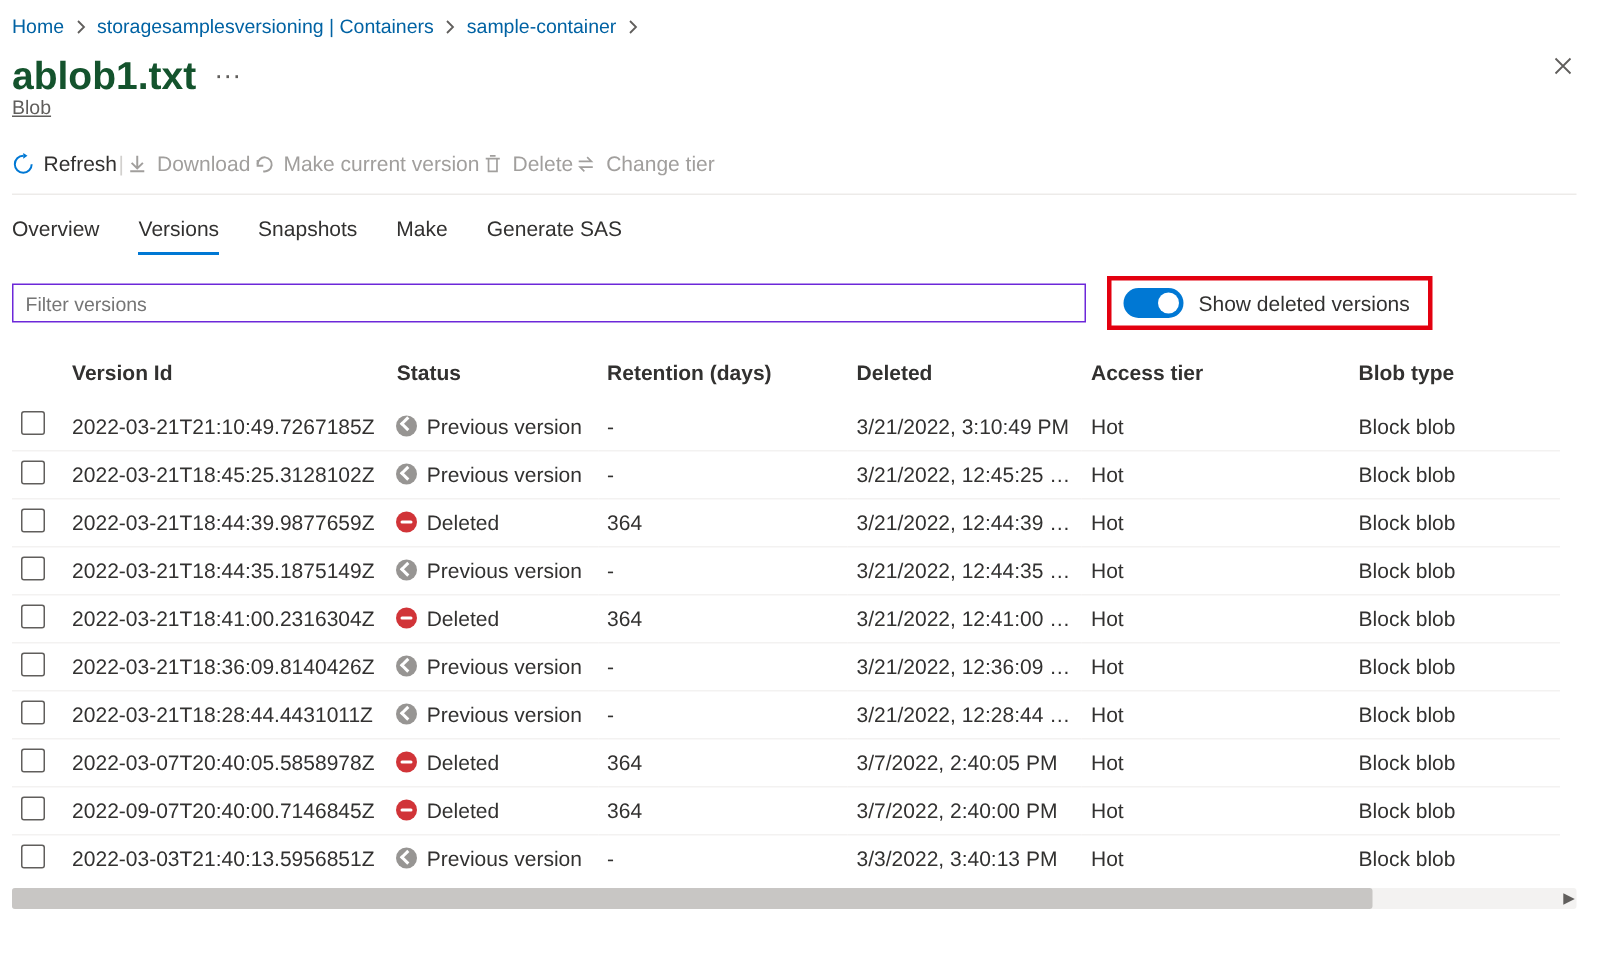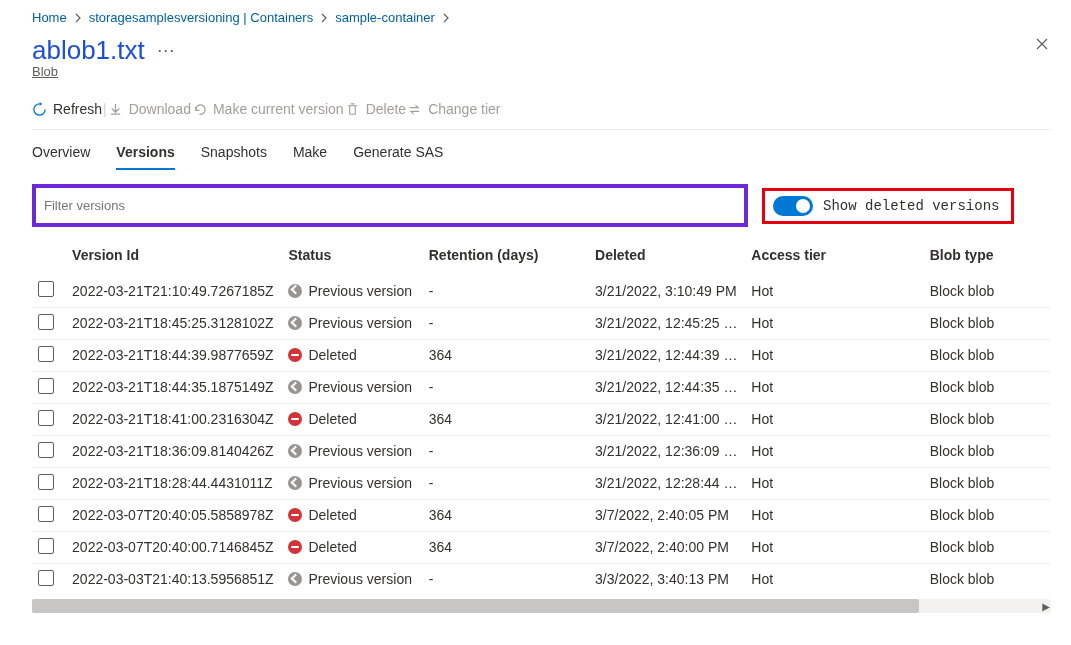--- a/index.html
+++ b/index.html
@@ -1,40 +1,40 @@
 <!DOCTYPE html>
 <html><head>
 <meta charset="utf-8">
 <style>
   * { box-sizing: border-box; }
   html, body { margin:0; padding:0; font-family: "Segoe UI", Arial, sans-serif; font-size:14px; color:#323130; background:#fff; }
-  .page { width:1071px; height:645px; padding:8px 20px 0 32px; position:relative; }
+  .page { width:1071px; height:645px; padding:8px 20px 0 8px; position:relative; }
   
   .breadcrumb { display:flex; align-items:center; gap:6px; font-size:13px; padding:2px 0 10px 0; }
   .breadcrumb a { color:#0062a3; text-decoration:none; cursor:pointer; }
   .chev { width:10px; height:10px; display:inline-flex; }
   
   .title-row { display:flex; align-items:flex-start; }
-  .title { font-size:26px; font-weight:400; color:#1d4ed8; margin:0; }
+  .title { font-size:26px; font-weight:700; color:#14532d; margin:0; }
   .dots { margin-left:12px; color:#605e5c; font-size:18px; line-height:30px; cursor:pointer; }
   .close { margin-left:auto; cursor:pointer; color:#605e5c; }
   .subtitle { font-size:13px; color:#605e5c; margin-top:-2px;text-decoration:underline; }
   
   .toolbar { display:flex; align-items:center; gap:1px; border-bottom:1px solid #edebe9; padding:16px 0 12px 0; margin-top:6px;}
   .tbtn { display:flex; align-items:center; gap:6px; font-size:14px; color:#323130; cursor:pointer;}
   .tbtn.disabled { color:#a19f9d; cursor:default;}
   .tbtn svg { width:15px; height:15px; }
   
   .tabs { display:flex; gap:26px; padding:14px 0 0 0; font-size:14px;}
   .tab { padding-bottom:8px; cursor:pointer; color:#323130;}
-  .tab.active { font-weight:700; border-bottom:2px solid #0078d4; color:#323130;}
+  .tab.active { font-weight:400; border-bottom:2px solid #0078d4; color:#323130;}
   
   .filter-row { display:flex; align-items:center; gap:14px; margin-top:14px;}
-  .filter-input { flex:0 0 716px; height:43px; border:4px solid #6d28d9; padding:0 8px; font-size:13px; color:#605e5c; }
-  .toggle-wrap { display:flex; align-items:center; gap:10px; border:3px solid #e3000f; padding:5px 12px 5px 8px;font-family:Liberation Mono, monospace; }
+  .filter-input { flex:0 0 716px; height:26px; border:1px solid #6d28d9; padding:0 8px; font-size:13px; color:#605e5c; }
+  .toggle-wrap { display:flex; align-items:center; gap:10px; border:3px solid #e3000f; padding:5px 12px 5px 8px; }
   .toggle { width:40px; height:20px; border-radius:10px; background:#0078d4; position:relative; cursor:pointer;}
   .toggle::after{content:"";position:absolute;right:3px;top:3px;width:14px;height:14px;border-radius:50%;background:#fff;}
   
   .table-wrap { margin-top:8px; overflow-x:auto; width:100%; position:relative;}
   table { border-collapse:collapse; width:1032px; table-layout:fixed;}
   th, td { text-align:left; font-size:14px; padding:0 6px; white-space:nowrap; overflow:hidden; text-overflow:ellipsis;}
   thead th { font-weight:600; height:40px; vertical-align:middle; }
   tbody td { height:32px; vertical-align:middle; border-top:1px solid #f3f2f1;}
   tbody tr:first-child td { border-top:none; }
   col.c-chk { width:34px; }
@@ -275,21 +275,21 @@
                 <span>Deleted</span>
               </div>
             </td>
             <td>364</td>
             <td>3/7/2022, 2:40:05 PM</td>
             <td>Hot</td>
             <td>Block blob</td>
           </tr>
           <tr>
             <td><span class="chk"></span></td>
-            <td>2022-03-07T20:40:00.7146845Z</td>
+            <td>2022-09-07T20:40:00.7146845Z</td>
             <td>
               <div class="status">
                 <span class="ic-del"></span>
                 <span>Deleted</span>
               </div>
             </td>
             <td>364</td>
             <td>3/7/2022, 2:40:00 PM</td>
             <td>Hot</td>
             <td>Block blob</td>

